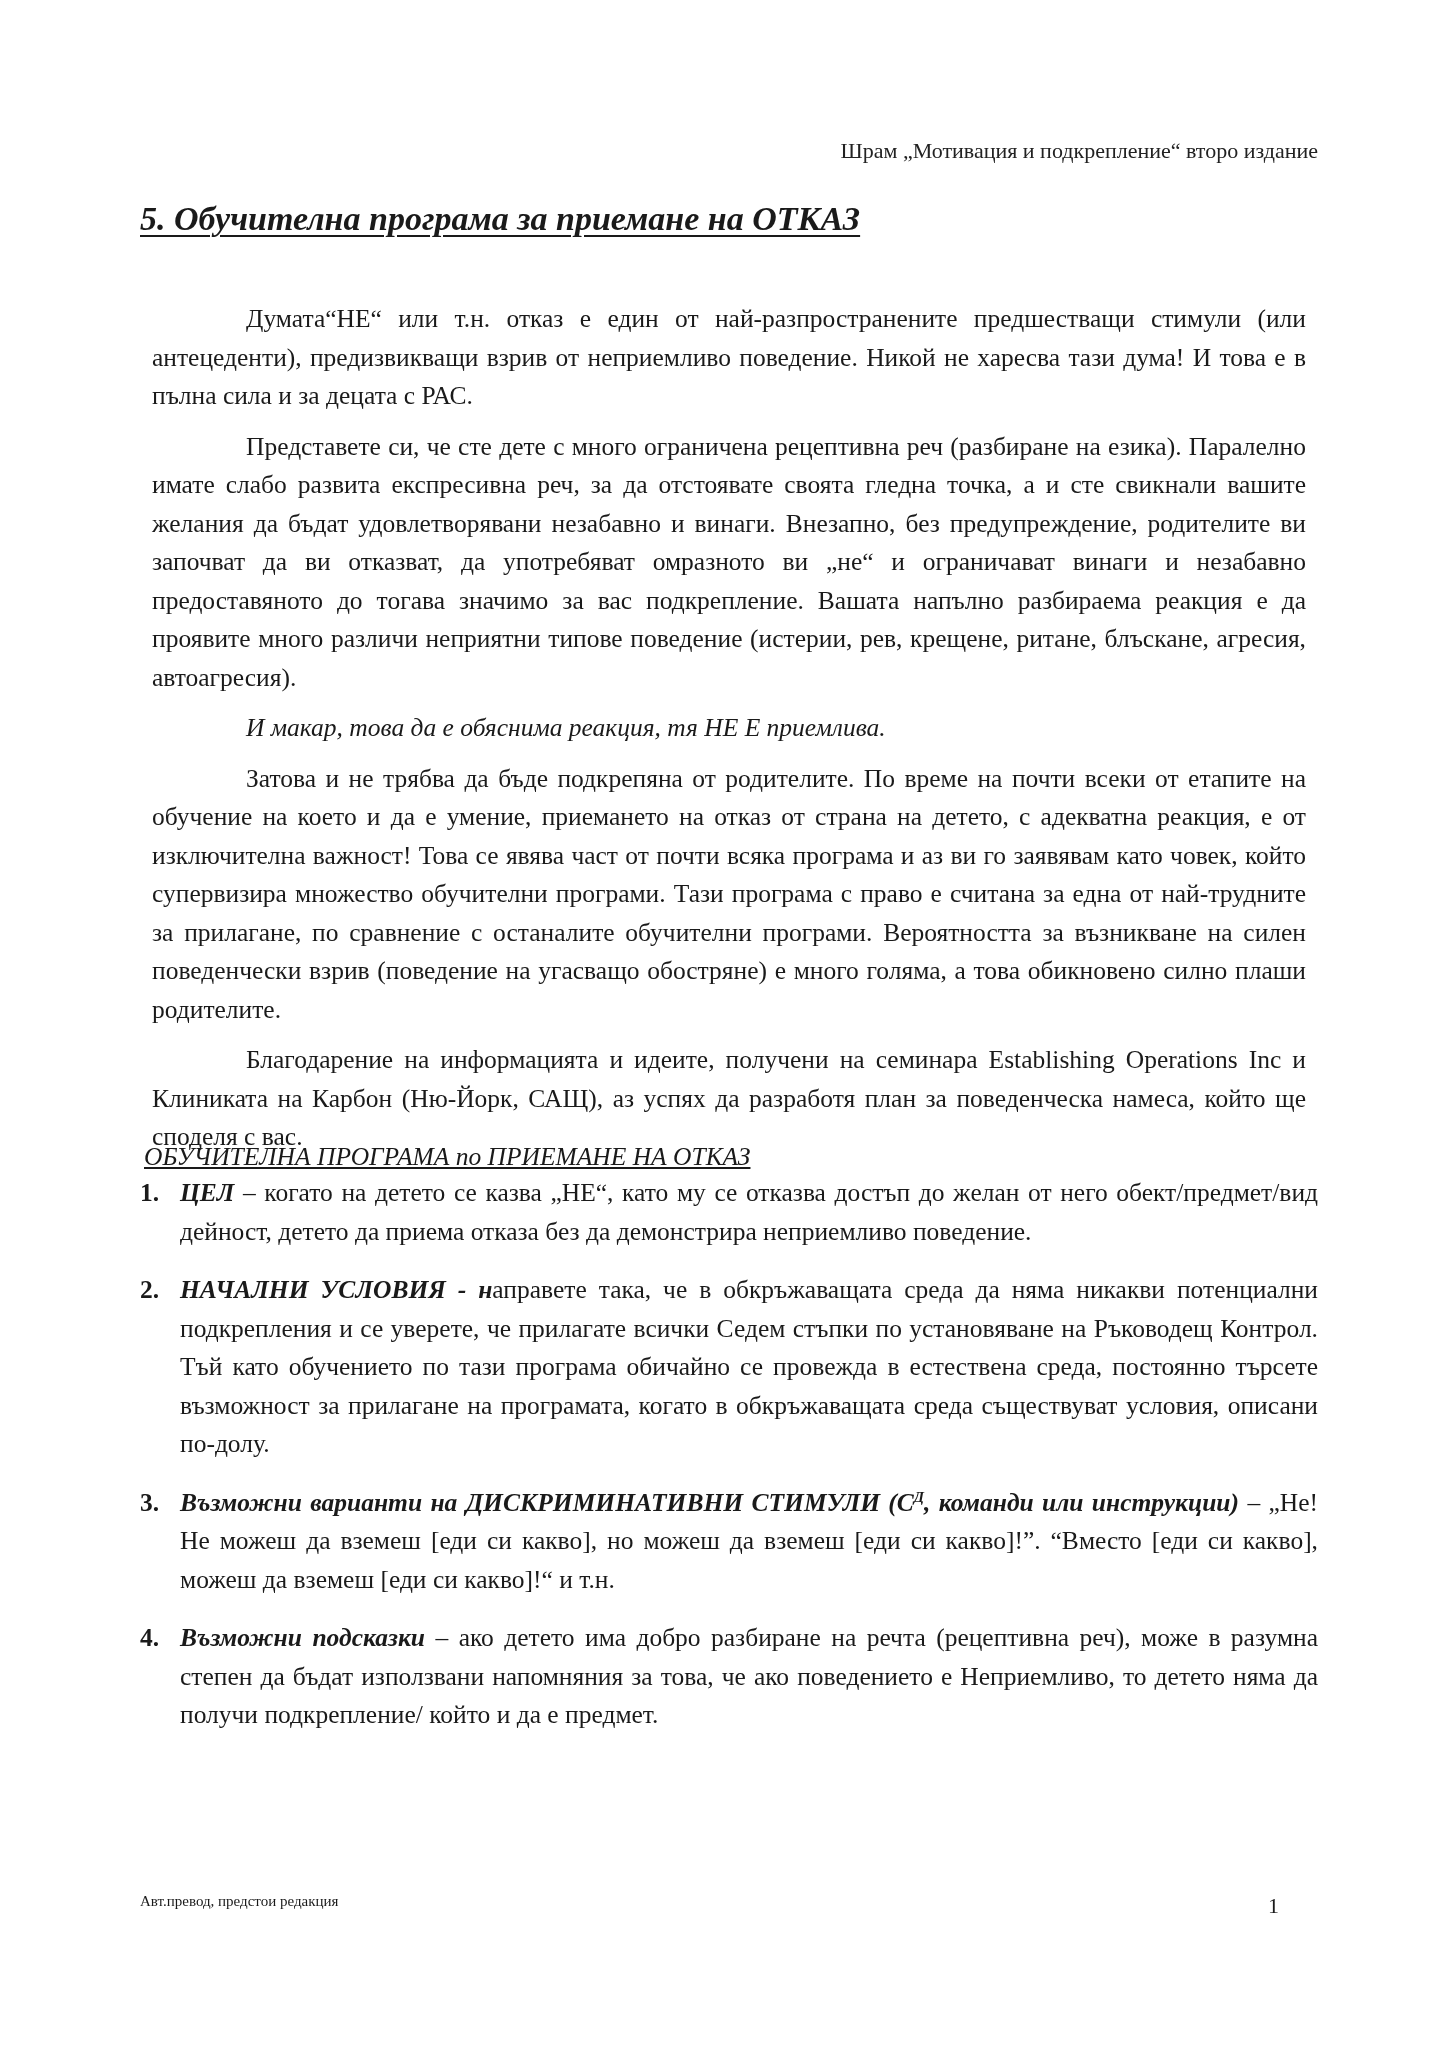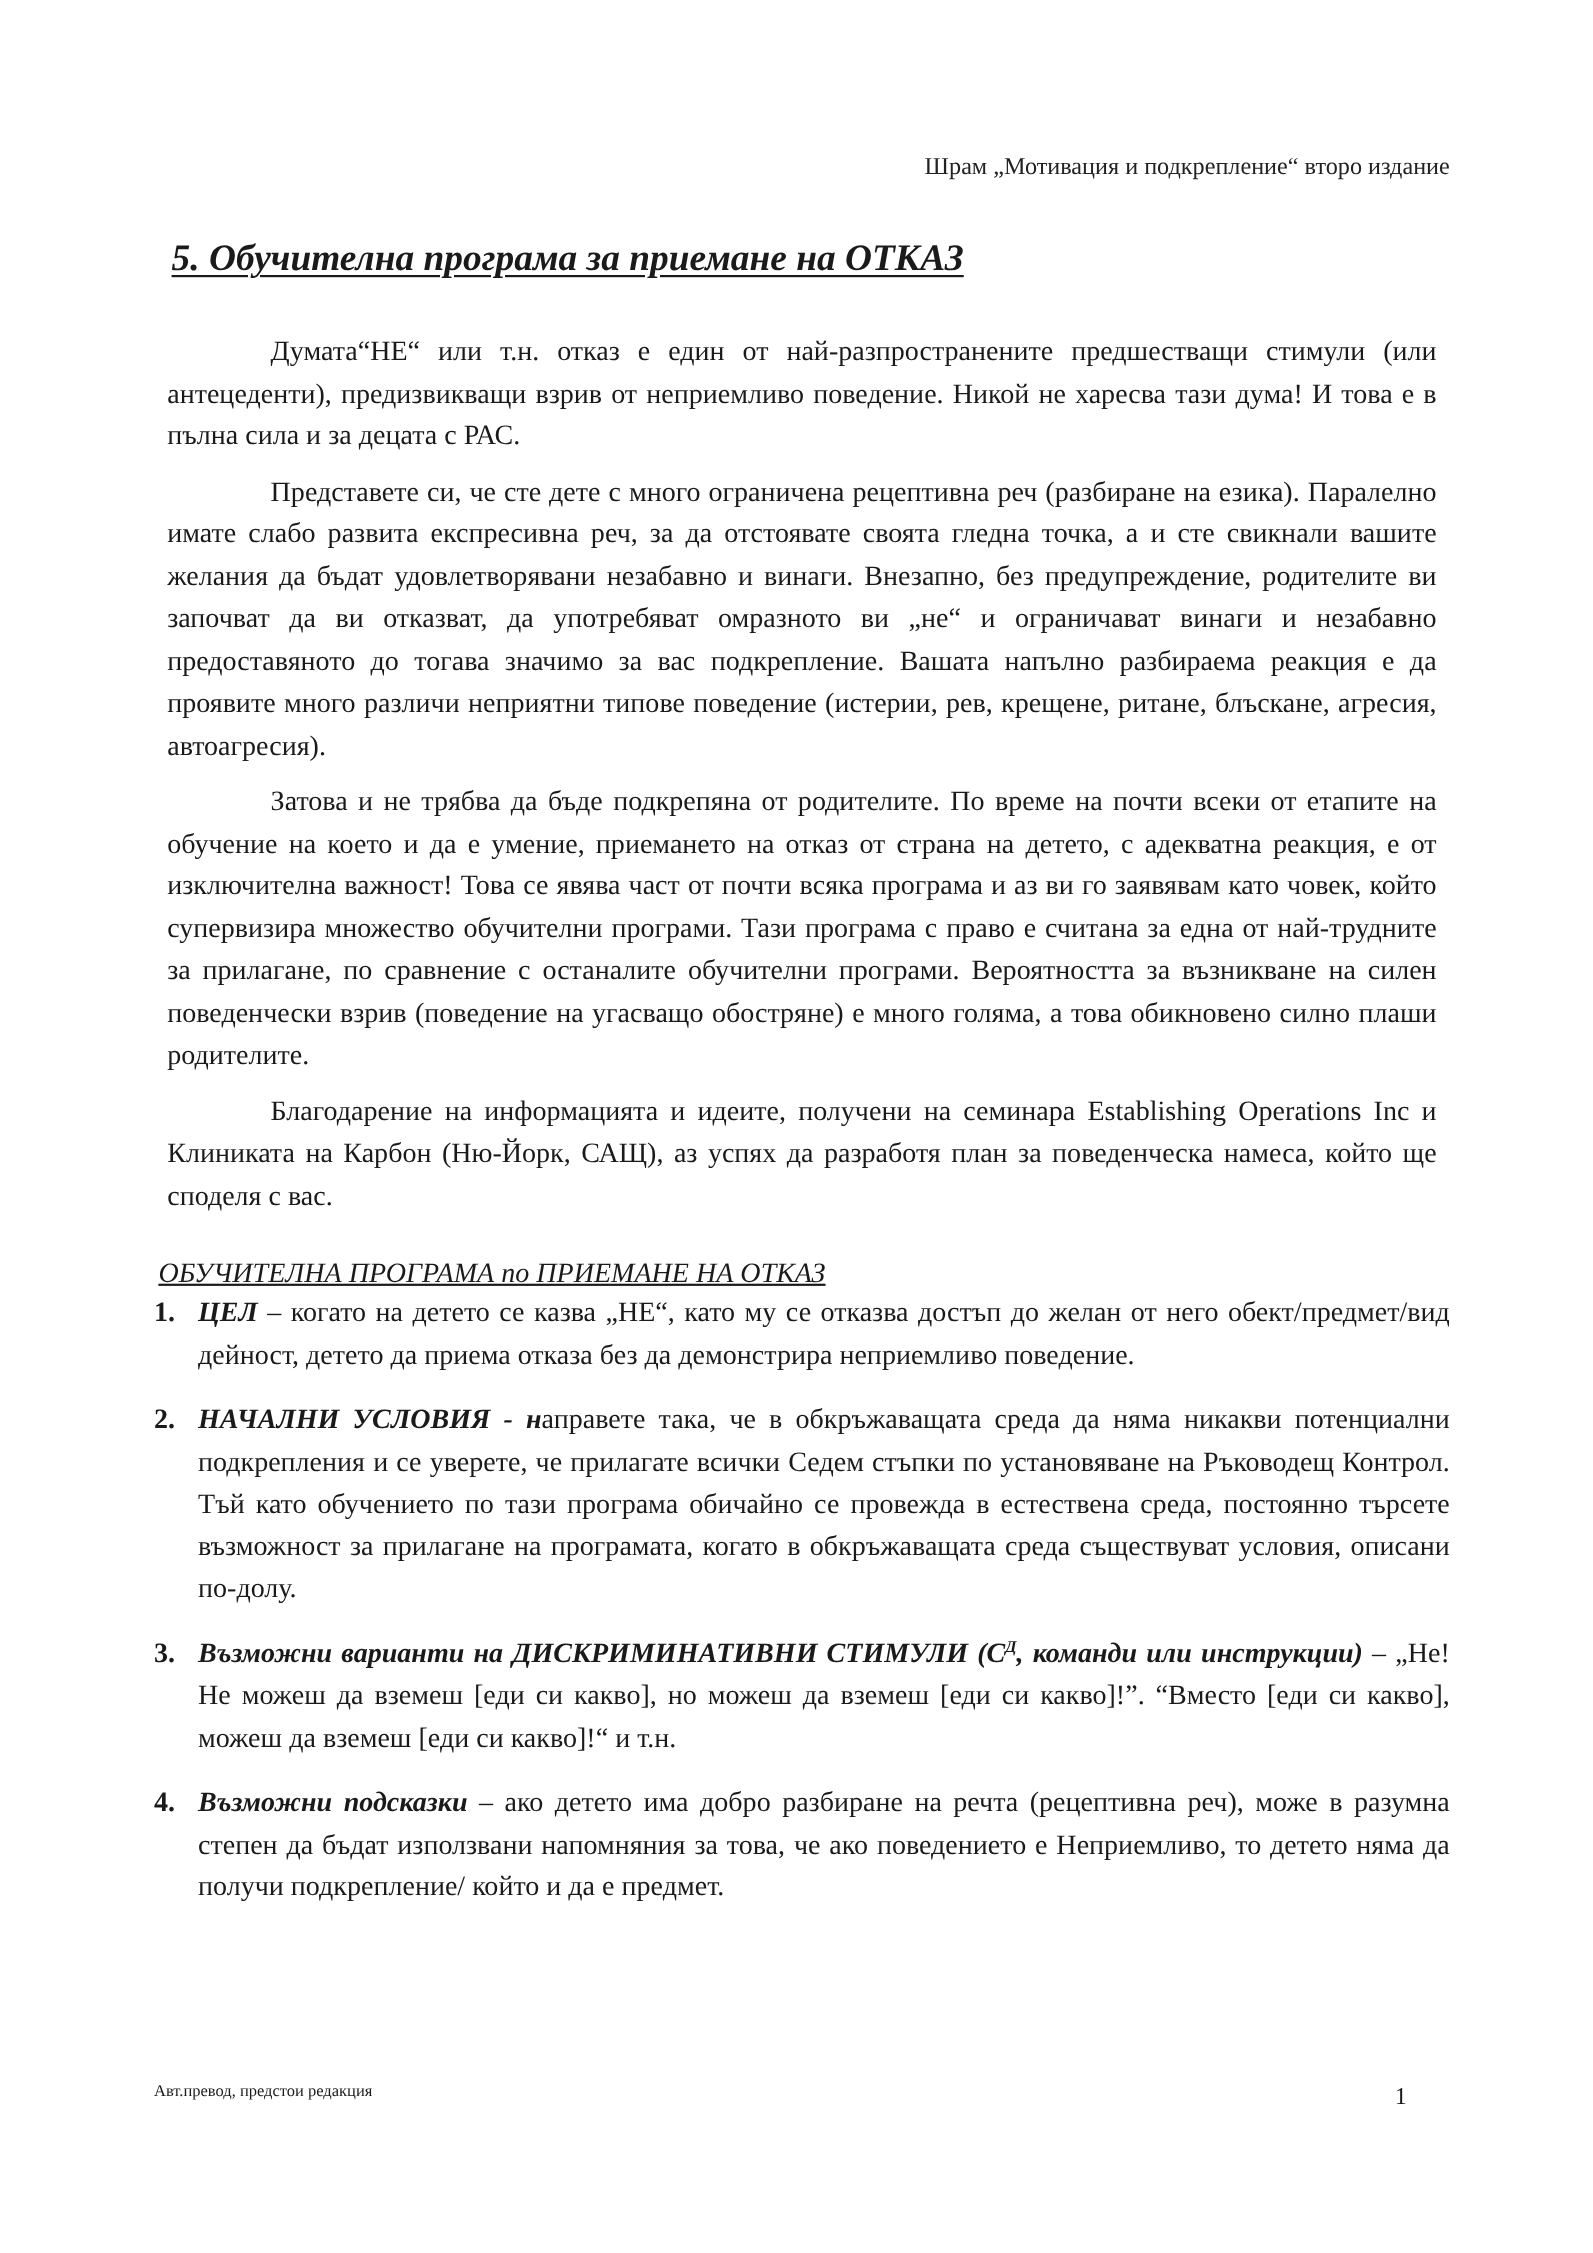--- a/index.html
+++ b/index.html
@@ -10,21 +10,21 @@
     }
     .page { position: absolute; left: 0; top: 0; width: 1448px; height: 2048px; }
     .header {
       position: absolute; right: 130px; top: 138px;
       font-size: 22px; color: #222;
     }
     .title {
       position: absolute; left: 140px; top: 200px;
       font-size: 34px; font-weight: bold; font-style: italic;
       text-decoration: underline; text-underline-offset: 5px;
-      text-decoration-thickness: 2px; margin: 16px;
+      text-decoration-thickness: 2px; margin: 0;
     }
     .body-text {
       position: absolute; left: 140px; top: 288px; width: 1178px;
       font-size: 25.5px; line-height: 38.5px;
     }
     .body-text p { margin: 12px; text-align: justify; text-indent: 94px; }
     .body-text p.italic { font-style: italic; }
     .section-heading {
       position: absolute; left: 140px; top: 1138px;
       font-size: 25.5px; font-style: italic; text-decoration: underline;
@@ -51,20 +51,21 @@
 
 <div class="page">
 
   <div class="header">Шрам „Мотивация и подкрепление“ второ издание</div>
 
   <h1 class="title">5. Обучителна програма за приемане на ОТКАЗ</h1>
 
   <div class="body-text">
     <p>Думата“НЕ“ или т.н. отказ е един от най-разпространените предшестващи стимули (или антецеденти), предизвикващи взрив от неприемливо поведение. Никой не харесва тази дума! И това е в пълна сила и за децата с РАС.</p>
     <p>Представете си, че сте дете с много ограничена рецептивна реч (разбиране на езика). Паралелно имате слабо развита експресивна реч, за да отстоявате своята гледна точка, а и сте свикнали вашите желания да бъдат удовлетворявани незабавно и винаги. Внезапно, без предупреждение, родителите ви започват да ви отказват, да употребяват омразното ви „не“ и ограничават винаги и незабавно предоставяното до тогава значимо за вас подкрепление. Вашата напълно разбираема реакция е да  проявите много различи неприятни типове поведение (истерии, рев, крещене, ритане, блъскане, агресия, автоагресия).</p>
+    <p class="italic">И макар, това да е обяснима реакция, тя НЕ Е приемлива.</p>
     <p>Затова и не трябва да бъде подкрепяна от родителите. По време на почти всеки от етапите на обучение на което и да е умение, приемането на отказ от страна на детето, с адекватна реакция, е от изключителна важност! Това се явява част от почти всяка програма и аз ви го заявявам като човек, който супервизира множество обучителни  програми.  Тази програма с право е считана за една от най-трудните за прилагане, по сравнение с останалите обучителни програми. Вероятността за възникване на силен поведенчески взрив (поведение на угасващо обостряне) е много голяма, а това обикновено силно плаши родителите.</p>
     <p>Благодарение на информацията и идеите, получени на семинара Establishing Operations Inc и Клиниката на Карбон (Ню-Йорк, САЩ), аз успях да разработя план за поведенческа намеса, който ще споделя с вас.</p>
   </div>
 
   <div class="section-heading">ОБУЧИТЕЛНА ПРОГРАМА по ПРИЕМАНЕ НА ОТКАЗ</div>
 
   <ol class="list">
     <li>
       <span class="num">1.</span>
       <span class="lead">ЦЕЛ</span><span> – когато на детето се казва „НЕ“, като му се отказва достъп до желан от него обект/предмет/вид дейност, детето да приема отказа без да демонстрира неприемливо поведение.</span>

